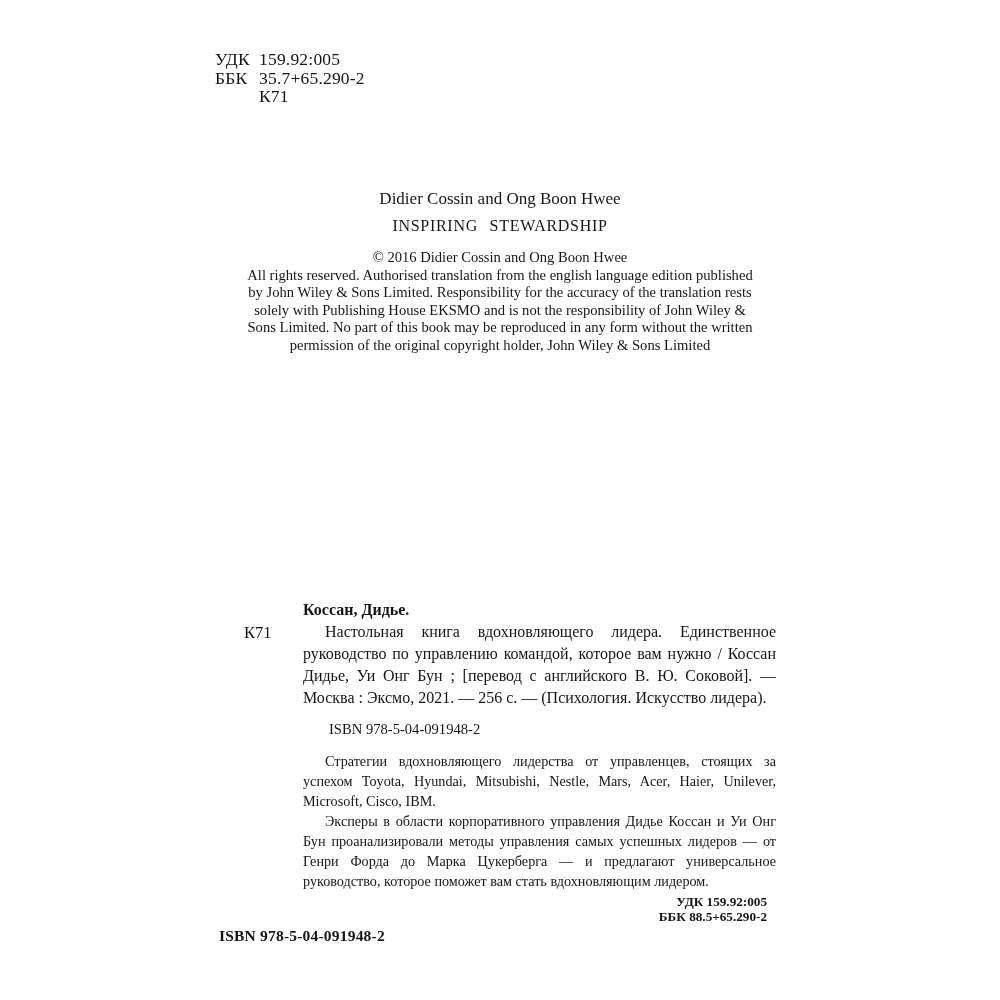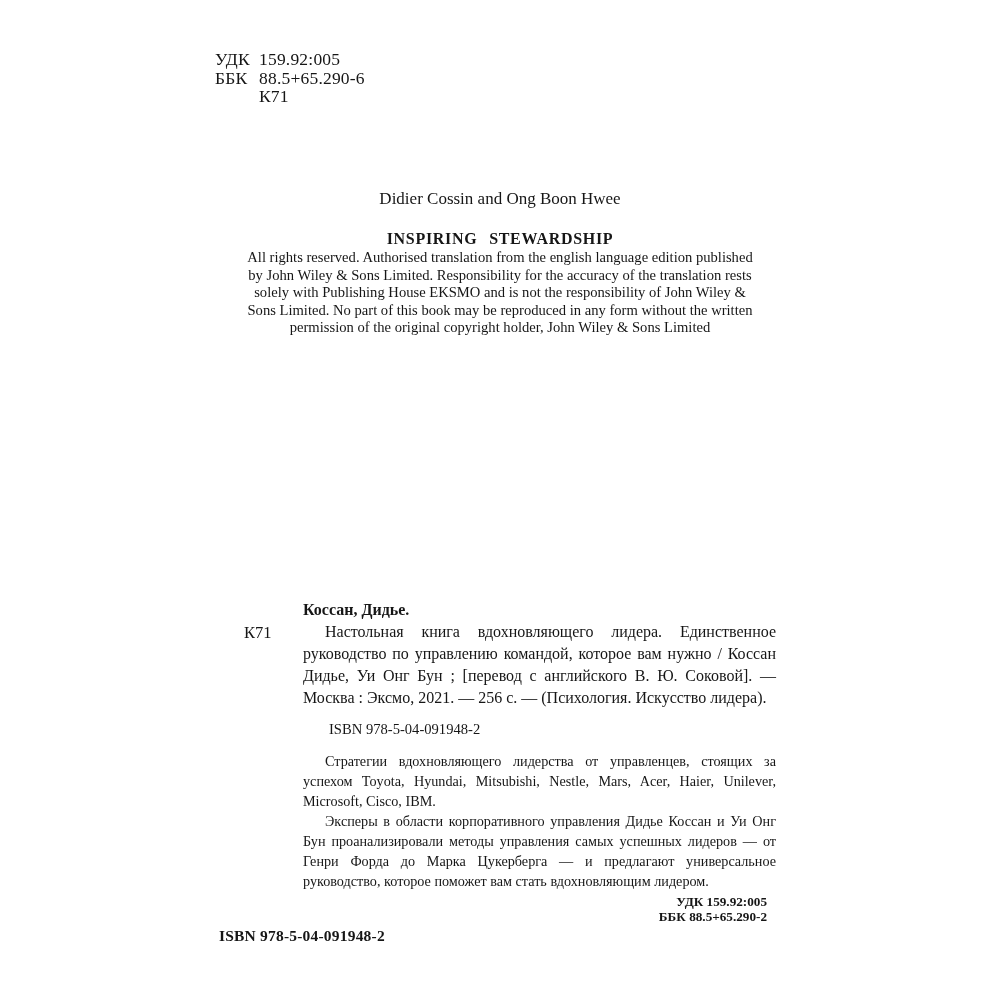--- a/index.html
+++ b/index.html
@@ -32,24 +32,23 @@
   
   .title-block {
     position: absolute;
     left: 0; right: 0;
     top: 189px;
     text-align: center;
   }
   .authors { font-size: 17px; line-height: 20px; text-align: center; }
   .book-title {
     font-size: 16px;
-    margin-top: 21px;
+    margin-top: 8px;
     letter-spacing: 0.7px;
     word-spacing: 7px;
-    font-weight: bold;
   }
 
   
   .copyright-block {
     position: absolute;
     left: 240px;
     width: 520px;
     top: 249px;
     text-align: center;
     font-size: 14.6px;
@@ -120,34 +119,35 @@
 
 <div class="page">
 
   <div class="udk-top">
     <div class="row">
       <span class="lbl">УДК</span>
       <span>159.92:005</span>
     </div>
     <div class="row">
       <span class="lbl">ББК</span>
-      <span>88.5+65.290-6</span>
+      <span>35.7+65.290-2</span>
     </div>
     <div class="row">
       <span class="lbl"></span>
       <span>К71</span>
     </div>
   </div>
 
   <div class="title-block">
     <div class="authors">Didier Cossin and Ong Boon Hwee</div>
     <div class="book-title">INSPIRING STEWARDSHIP</div>
   </div>
 
   <div class="copyright-block">
+    <div>© 2016 Didier Cossin and Ong Boon Hwee</div>
     <div>All rights reserved. Authorised translation from the english language edition published by John Wiley &amp; Sons Limited. Responsibility for the accuracy of the translation rests solely with Publishing House EKSMO and is not the responsibility of John Wiley &amp; Sons Limited. No part of this book may be reproduced in any form without the written permission of the original copyright holder, John Wiley &amp; Sons Limited</div>
   </div>
 
   <div class="biblio">
     <div class="biblio-code">К71</div>
     <div class="biblio-heading">Коссан, Дидье.</div>
     <p class="biblio-desc">Настольная книга вдохновляющего лидера. Единственное руководство по управлению командой, которое вам нужно / Коссан Дидье, Уи Онг Бун ; [перевод с английского В. Ю. Соковой]. — Москва : Эксмо, 2021. — 256 с. — (Психология. Искусство лидера).</p>
     <div class="biblio-isbn">ISBN 978-5-04-091948-2</div>
     <p class="annot first">Стратегии вдохновляющего лидерства от управленцев, стоящих за успехом Toyota, Hyundai, Mitsubishi, Nestle, Mars, Acer, Haier, Unilever, Microsoft, Cisco, IBM.</p>
     <p class="annot">Эксперы в области корпоративного управления Дидье Коссан и Уи Онг Бун проанализировали методы управления самых успешных лидеров — от Генри Форда до Марка Цукерберга — и предлагают универсальное руководство, которое поможет вам стать вдохновляющим лидером.</p>

